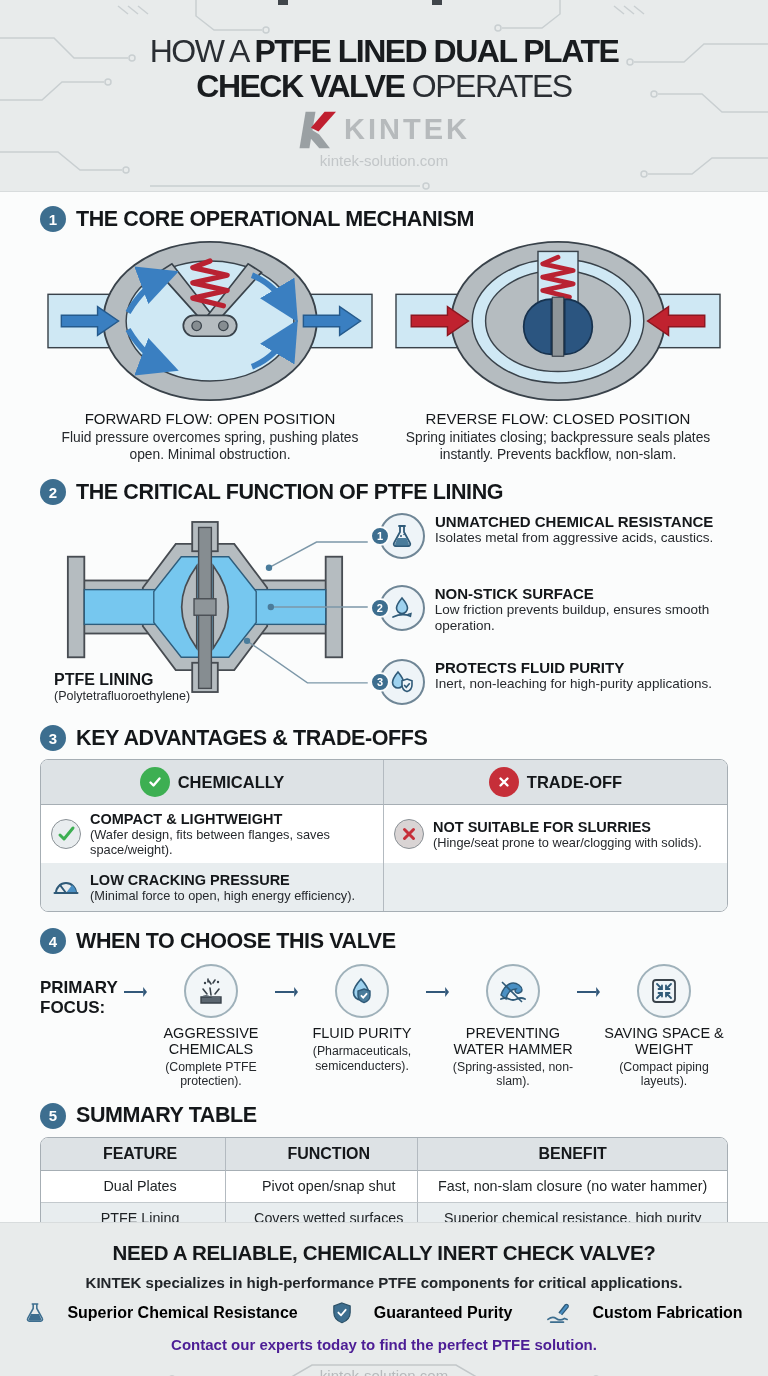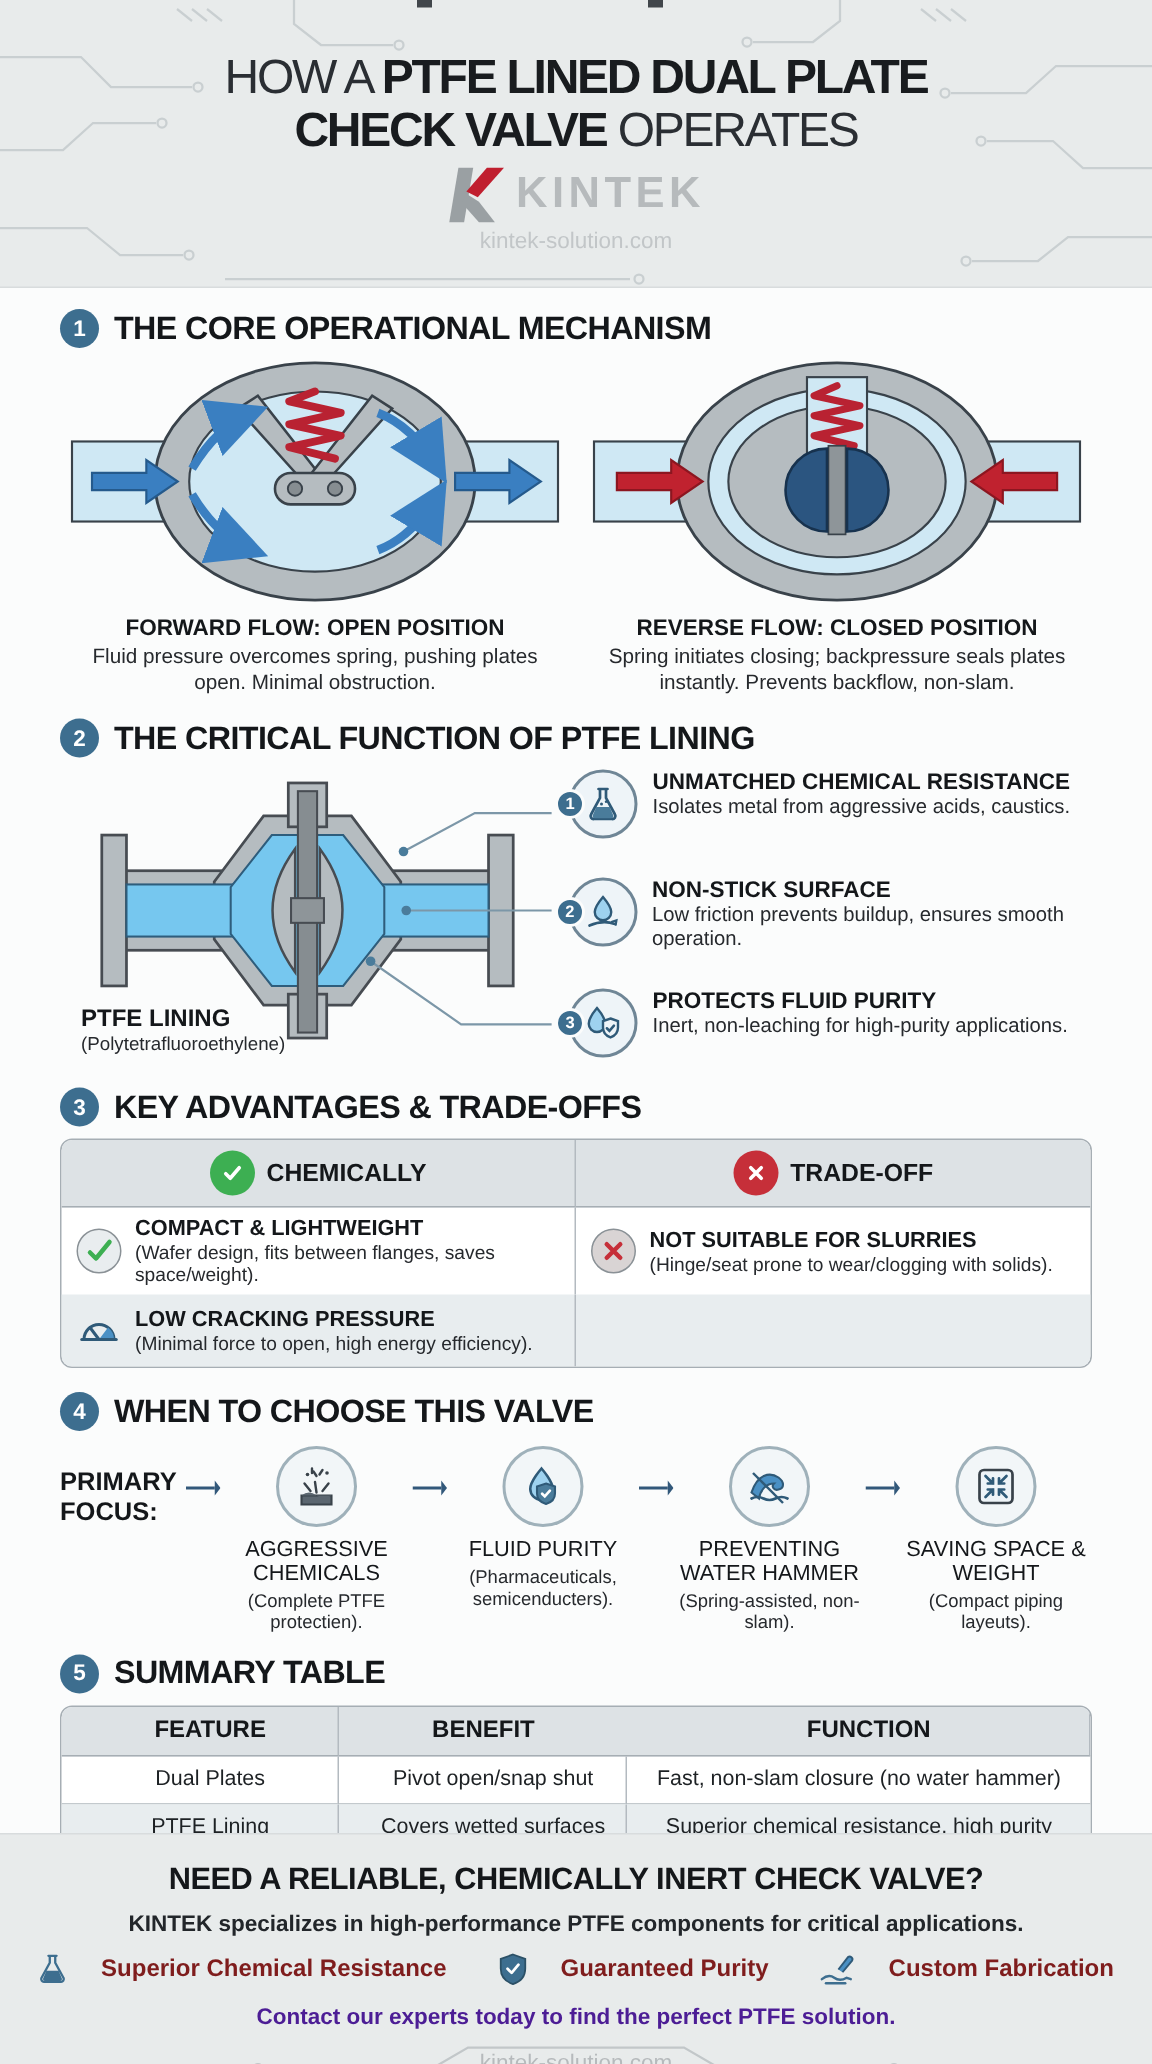--- a/index.html
+++ b/index.html
@@ -28,21 +28,21 @@
   .badge { width:26px; height:26px; border-radius:50%; background:#3d6e8f; color:#fff;
            font-weight:bold; font-size:15px; display:flex; align-items:center;
            justify-content:center; flex:0 0 26px; }
   .sec-title { font-size:21.5px; font-weight:bold; letter-spacing:-0.4px; color:#14171a; }
 
   
   .sh1 { margin-top:14px; }
   .valves { display:flex; gap:8px; margin-top:8px; }
   .valve { width:340px; text-align:center; }
   .valve svg { display:block; }
-  .cap-t { font-size:15px; font-weight:bold; margin-top:8px; color:#14171a; }
+  .cap-t { font-size:15px; font-weight:normal; margin-top:8px; color:#14171a; }
   .cap-d { font-size:13.8px; color:#26292d; line-height:1.25; margin-top:2px; padding:0 14px; }
 
   
   .sh2 { margin-top:16px; }
   .ptfe-row { display:flex; margin-top:6px; height:200px; }
   .ptfe-left { position:relative; width:330px; flex:0 0 330px; }
   .ptfe-label { position:absolute; left:14px; bottom:8px; }
   .pl-t { font-size:16px; font-weight:bold; color:#14171a; }
   .pl-s { font-size:12.5px; color:#26292d; }
   .ptfe-items { flex:1; display:flex; flex-direction:column; justify-content:space-between;
@@ -100,21 +100,21 @@
   .st-c.bl, .st-h.bl { border-right:1px solid #b3bac0;padding-left:18px; }
 
   
   .foot { position:absolute; left:0; right:0; bottom:0; height:154px; background:#e8ebeb;
           border-top:1px solid #d8dcdd; text-align:center; padding-top:18px; }
   .f-head { font-size:20.5px; font-weight:bold; letter-spacing:-0.3px; color:#14171a; }
   .f-sub { font-size:15px; font-weight:bold; color:#22262a; margin-top:9px; }
   .f-features { display:flex; justify-content:center; gap:34px; margin-top:11px;
                 align-items:center; }
   .f-feat { display:flex; align-items:center; gap:22px; font-size:16px; font-weight:bold;
-            color:#7f1d1d; }
+            color:#000000; }
   .f-cta { font-size:15px; font-weight:bold; color:#4c1d95; margin-top:12px;text-align:center; }
   .f-strip { position:relative; height:34px; margin-top:6px; }
   .f-site { position:absolute; width:100%; text-align:center; top:8px; font-size:15px;
             color:#b6babc; }
 </style>
 </head>
 <body>
 
 <div class="page">
 
@@ -457,22 +457,22 @@
       </div>
     </div>
 
     <div class="sec-head sh5">
       <span class="badge">5</span>
       <h2 class="sec-title">SUMMARY TABLE</h2>
     </div>
 
     <div class="sum-table">
       <div class="st-h bl">FEATURE</div>
+      <div class="st-h bl">FUNCTION</div>
       <div class="st-h">BENEFIT</div>
-      <div class="st-h bl">FUNCTION</div>
 
       <div class="st-c bl">Dual Plates</div>
       <div class="st-c bl">Pivot open/snap shut</div>
       <div class="st-c">Fast, non-slam closure (no water hammer)</div>
 
       <div class="st-c alt bl">PTFE Lining</div>
       <div class="st-c alt bl">Covers wetted surfaces</div>
       <div class="st-c alt">Superior chemical resistance, high purity</div>
 
     </div>

